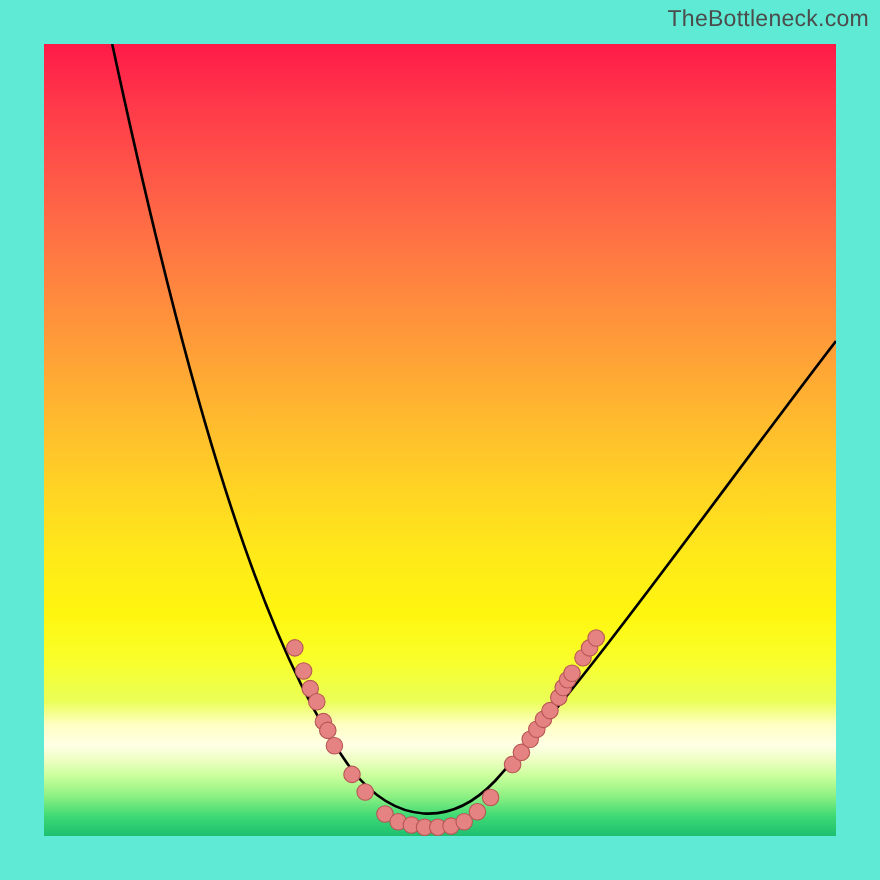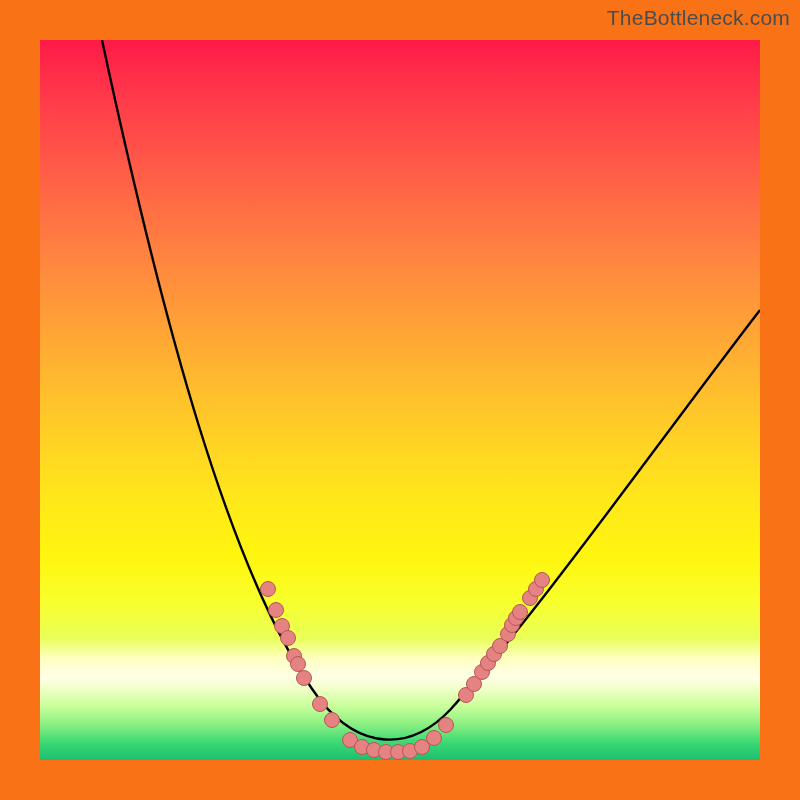--- a/index.html
+++ b/index.html
@@ -8,21 +8,21 @@
     width: 800px;
     height: 800px;
     overflow: hidden;
     background: #000;
     font-family: Arial, Helvetica, sans-serif;
   }
   .frame {
     position: relative;
     width: 800px;
     height: 800px;
-    background: #f97316;
+    background: #5eead4;
   }
   .plot-area {
     position: absolute;
     left: 40px;
     top: 40px;
     width: 720px;
     height: 720px;
     background: linear-gradient(
       to bottom,
       #ff1a48 0%,

